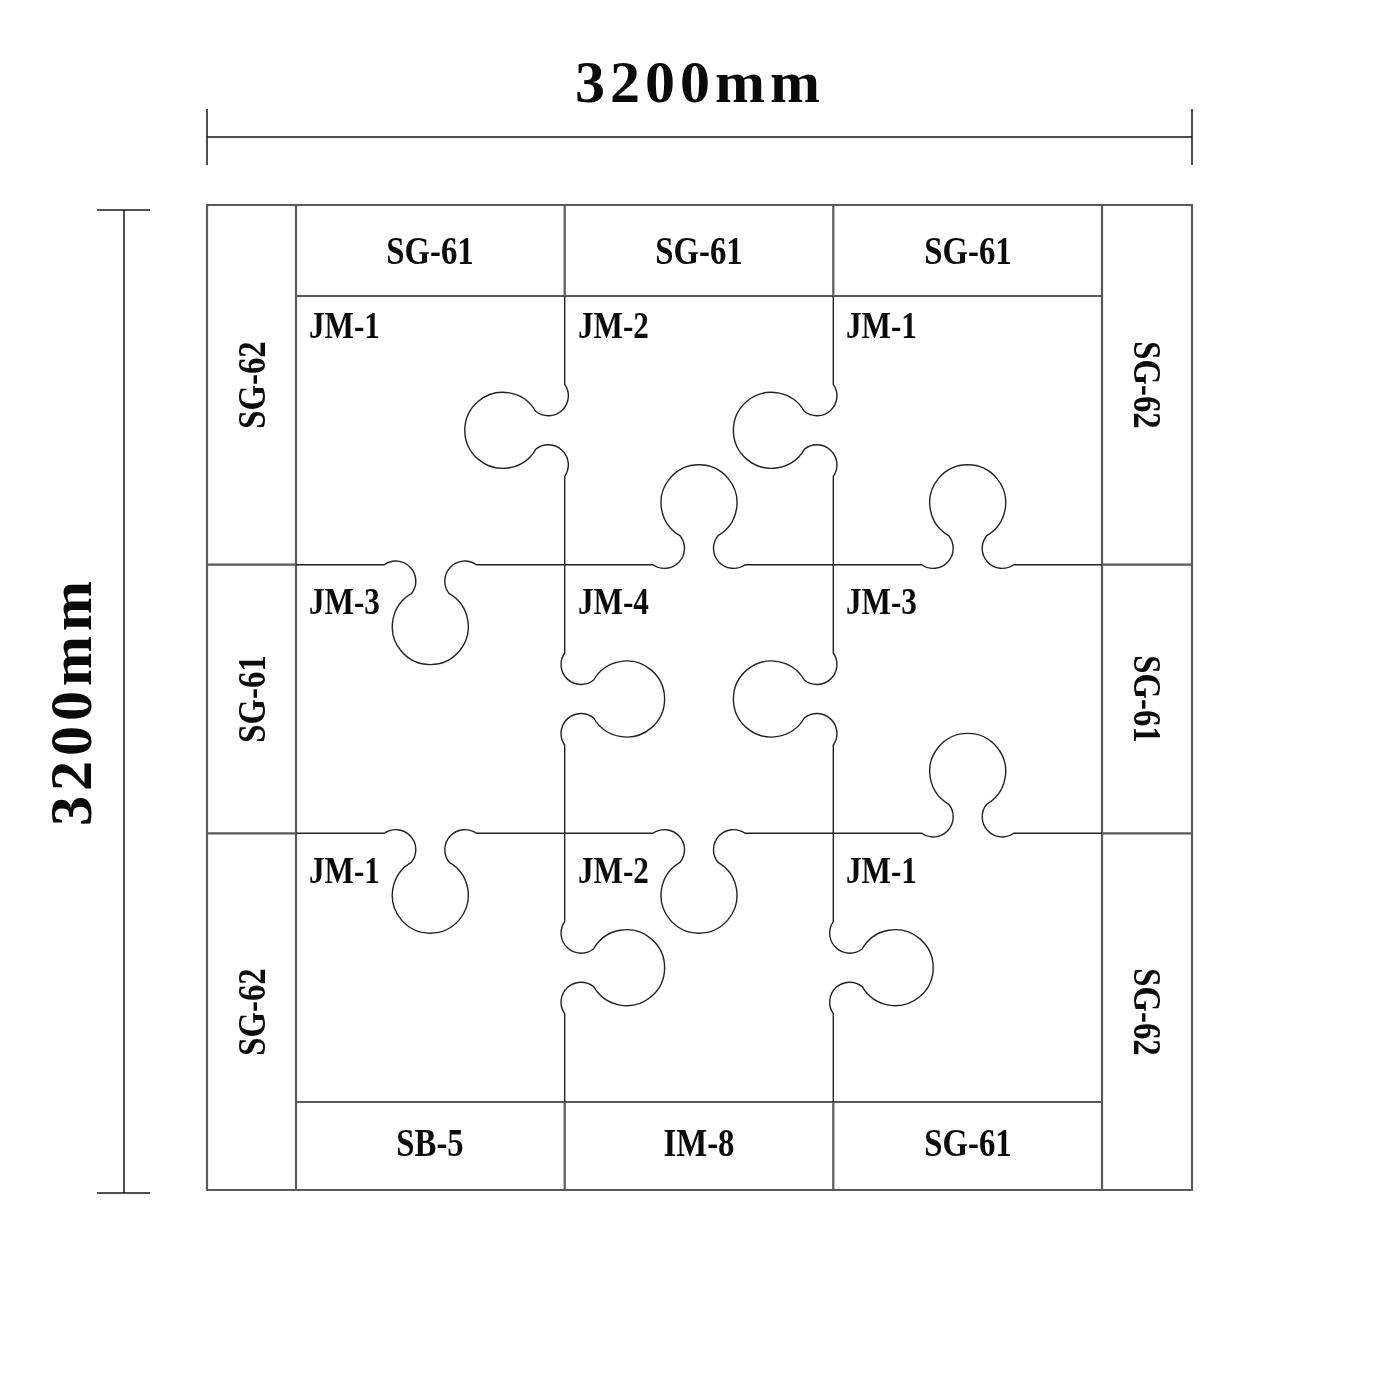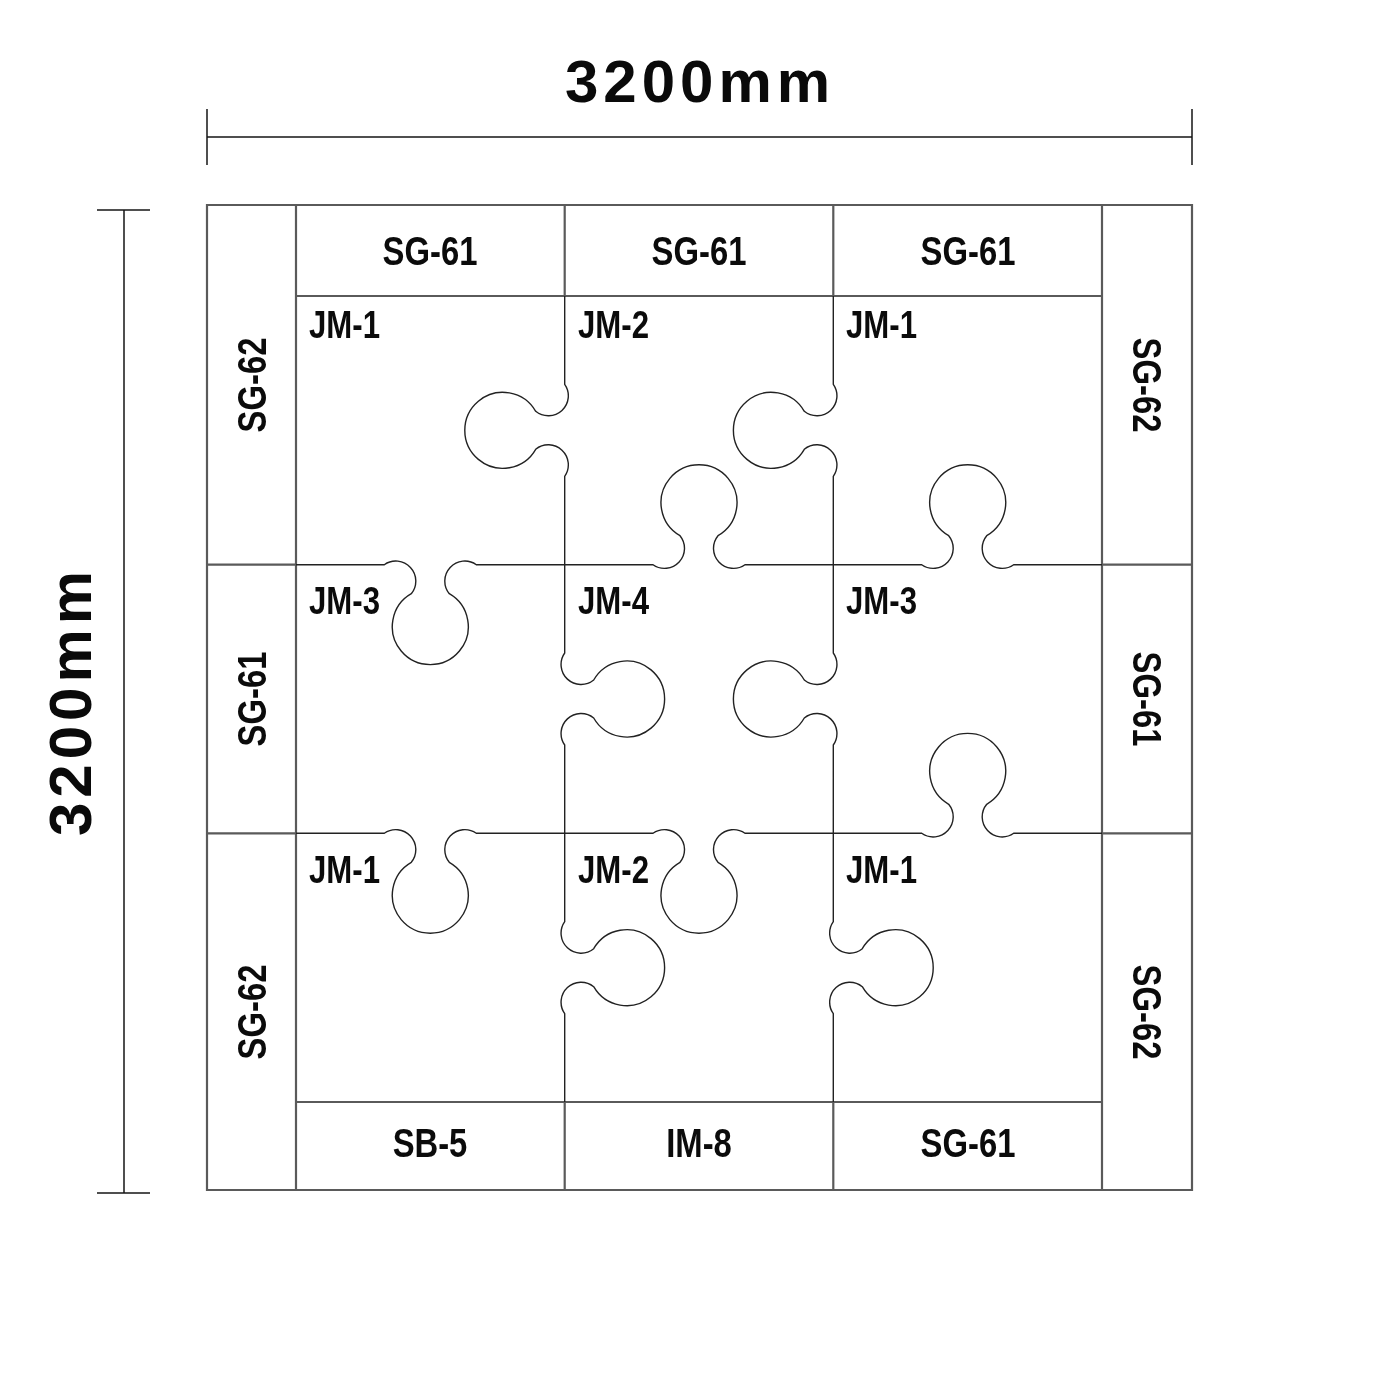--- a/index.html
+++ b/index.html
@@ -1,18 +1,18 @@
 <!DOCTYPE html>
 <html><head>
 <meta charset="utf-8">
 <style>
   html,body { margin:0; padding:0; background:#ffffff; }
   .canvas {
     position:relative; width:1400px; height:1280px; background:#ffffff;
-    overflow:hidden; font-family:Liberation Sans, sans-serif;
+    overflow:hidden; font-family:Liberation Serif, serif;
   }
   svg.fig { position:absolute; left:0; top:0; }
   #labels { position:absolute; left:0; top:0; width:100%; height:100%; }
   .lbl {
     position:absolute; white-space:nowrap; font-weight:bold; font-size:40px;
     color:#0b0b0b; line-height:1;
   }
   .ctr  { transform:translate(-50%,-50%) scaleX(0.82); }
   .rotl { transform:translate(-50%,-50%) rotate(-90deg) scaleX(0.82); }
   .rotr { transform:translate(-50%,-50%) rotate(90deg) scaleX(0.82); }

